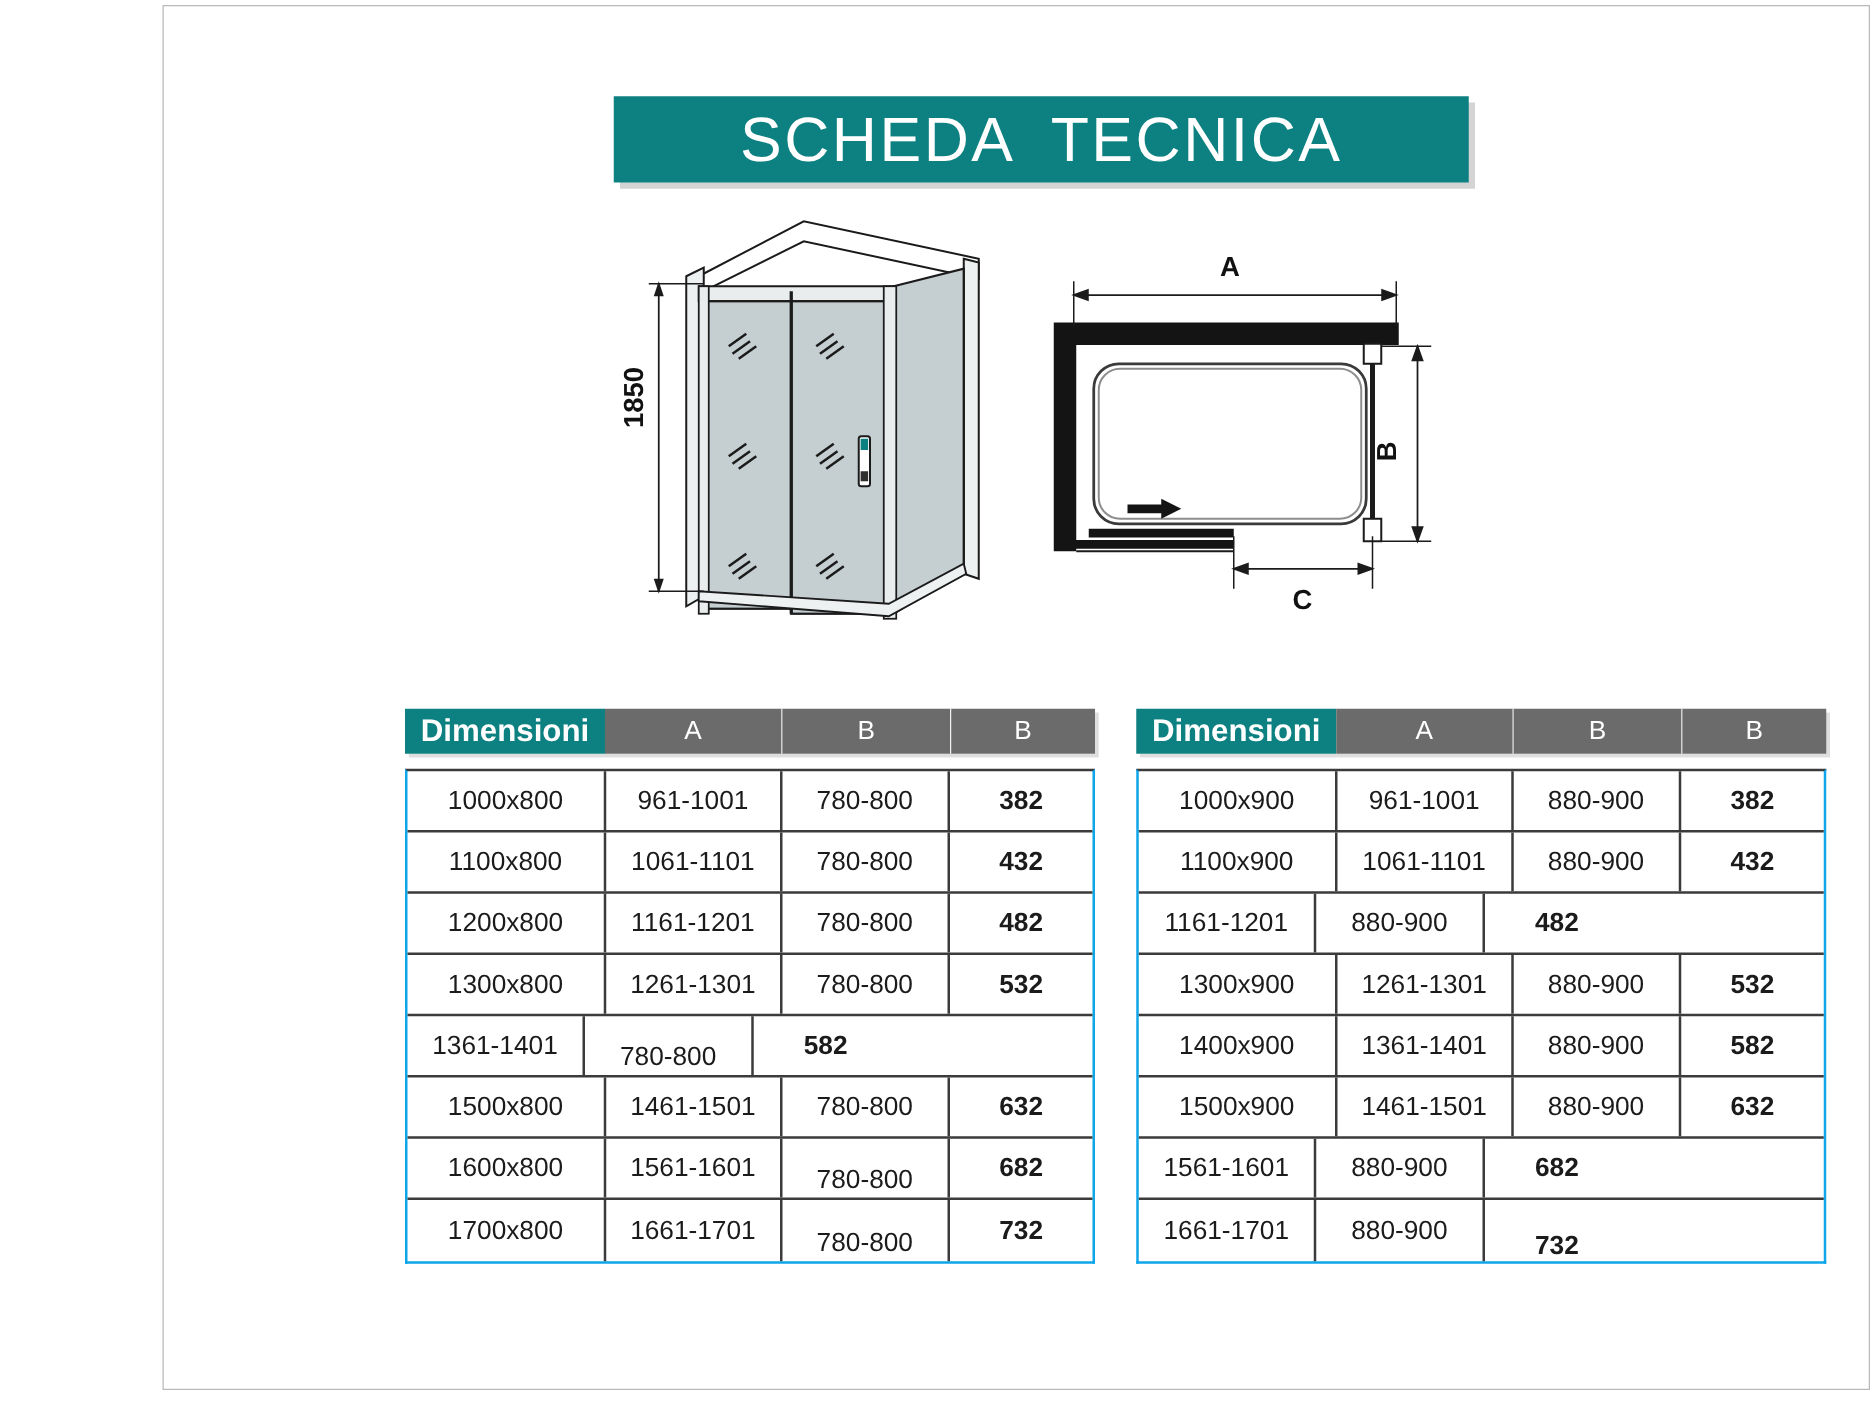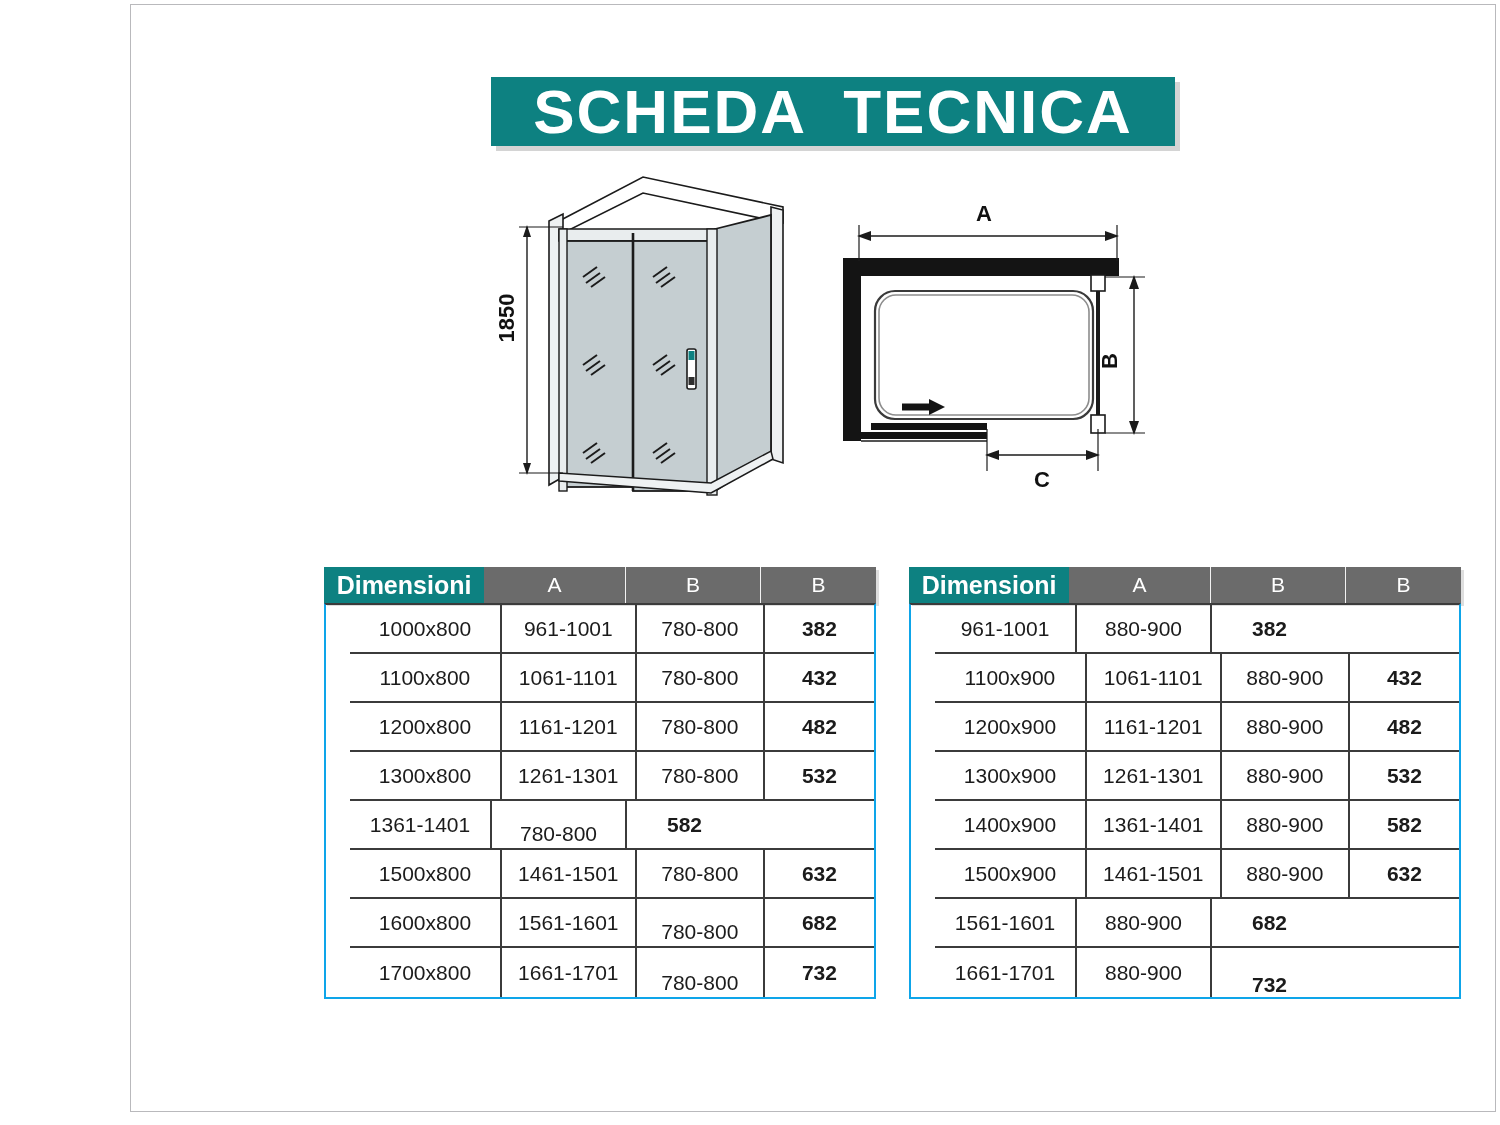--- a/index.html
+++ b/index.html
@@ -36,22 +36,22 @@
     width: 684px;
     height: 69px;
     background: var(--teal, #0d8181);
     box-shadow: 5px 5px 0 rgba(0,0,0,0.17);
     display: flex;
     align-items: center;
     justify-content: center;
   }
   #title-banner .title-text {
     color: #ffffff;
-    font-size: 62px;
-    font-weight: bold;
+    font-size: 50px;
+    font-weight: normal;
     letter-spacing: 2px;
     white-space: pre;
     font-family: "Liberation Sans", sans-serif;
   }
 
   
   #iso-drawing {
     position: absolute;
     left: 352px;
     top: 158px;
@@ -92,25 +92,24 @@
   }
   .tbl-header .hcell:last-child { border-right: none; }
   .tbl-header .hcell.dim {
     background: var(--teal, #0d8181);
     font-weight: bold;
     font-size: 25px;
     border-right: none;
   }
 
   .tbl-body {
-    margin-top: 0;
+    margin-top: 12px;
     border: 2px solid #0ea5e9;
     border-top: 2px solid #3b3b3b;
     box-sizing: border-box;
-    padding-left: 24px;
   }
   .trow {
     display: flex;
     height: 49px;
     border-bottom: 2px solid #3b3b3b;
     box-sizing: border-box;
   }
   .trow:last-child { border-bottom: none; }
   .tcell {
     display: flex;
@@ -320,32 +319,32 @@
 
   <div id="table-right" class="spec-table-wrap">
     <div class="tbl-header">
       <div class="hcell dim col0">Dimensioni</div>
       <div class="hcell col1">A</div>
       <div class="hcell col2">B</div>
       <div class="hcell col3">B</div>
     </div>
     <div class="tbl-body">
       <div class="trow">
+        <div class="tcell col0">1000x900</div>
         <div class="tcell col1">961-1001</div>
         <div class="tcell col2">880-900</div>
         <div class="tcell col3">382</div>
       </div>
       <div class="trow">
         <div class="tcell col0">1100x900</div>
         <div class="tcell col1">1061-1101</div>
         <div class="tcell col2">880-900</div>
         <div class="tcell col3">432</div>
       </div>
       <div class="trow">
-        <div class="tcell col0">1200x900</div>
         <div class="tcell col1">1161-1201</div>
         <div class="tcell col2">880-900</div>
         <div class="tcell col3">482</div>
       </div>
       <div class="trow">
         <div class="tcell col0">1300x900</div>
         <div class="tcell col1">1261-1301</div>
         <div class="tcell col2">880-900</div>
         <div class="tcell col3">532</div>
       </div>

